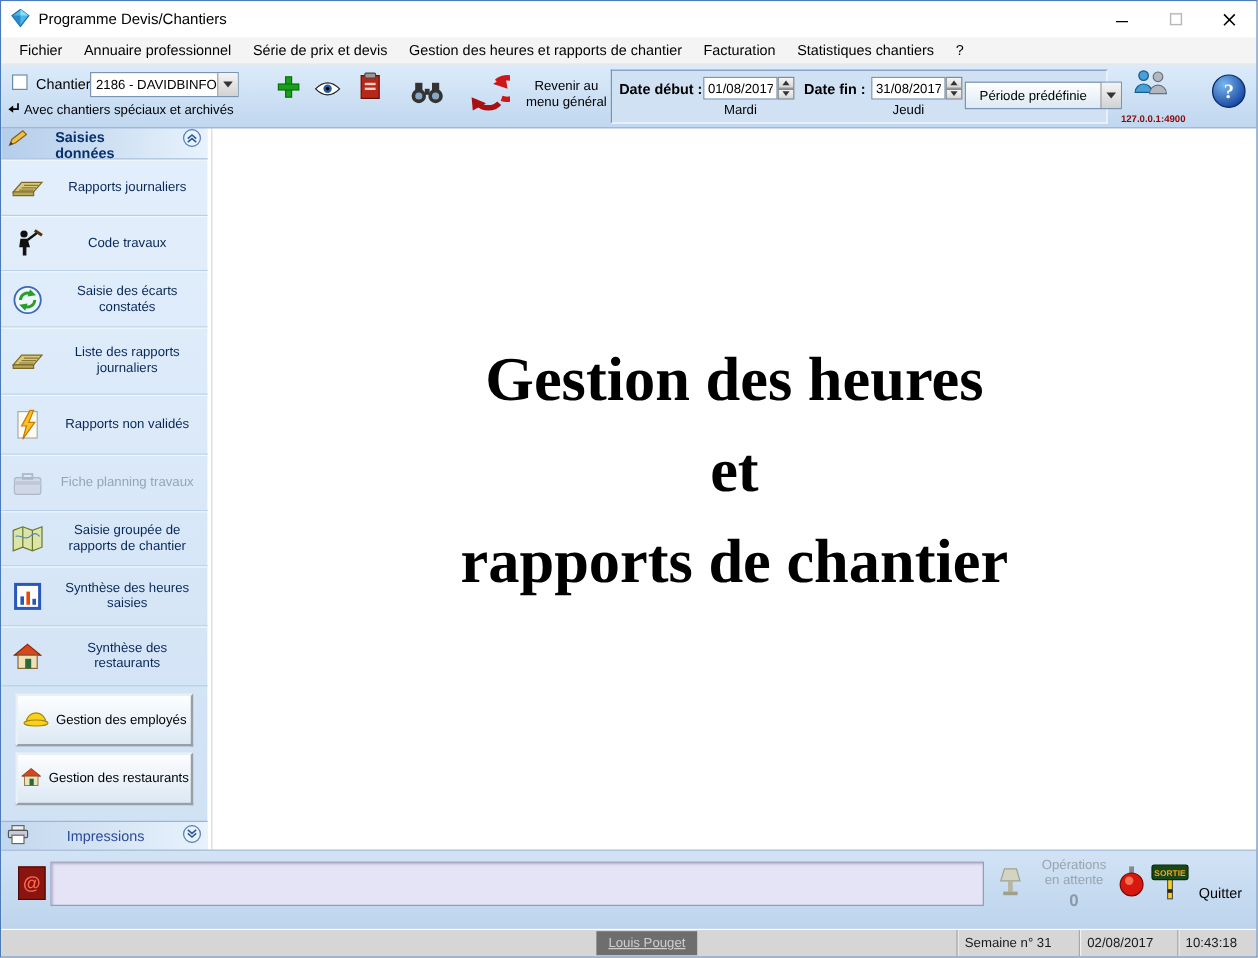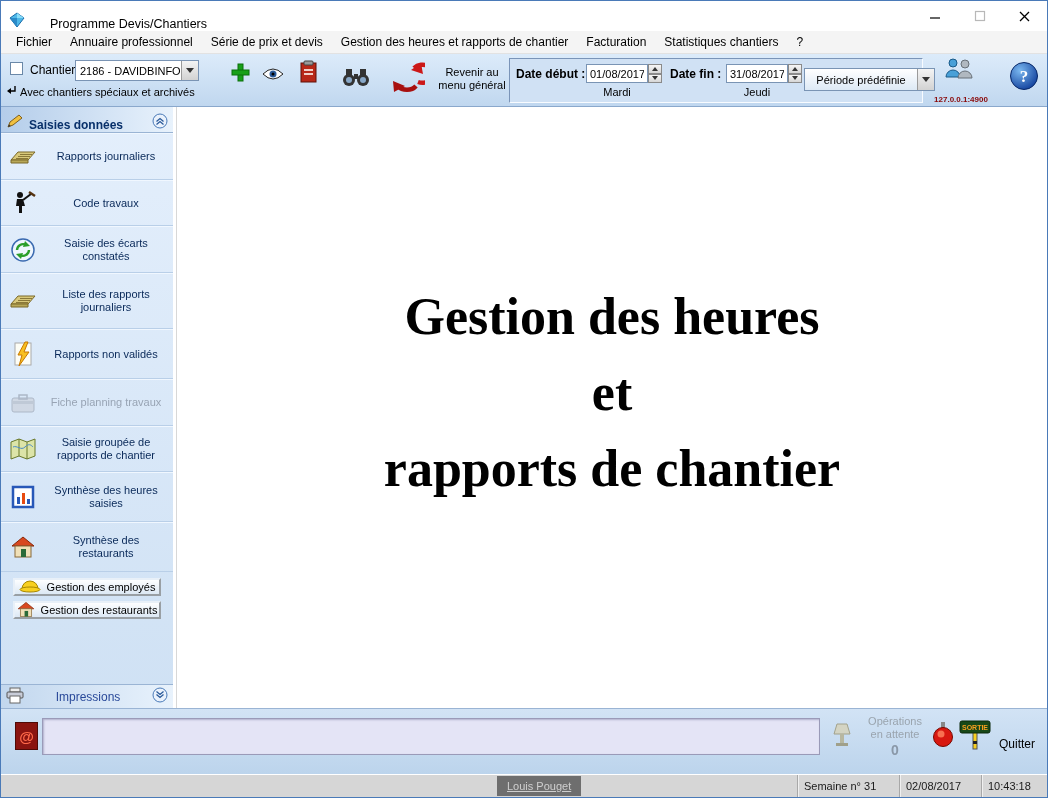--- a/index.html
+++ b/index.html
@@ -1,21 +1,21 @@
 <!DOCTYPE html>
 <html><head>
 <meta charset="utf-8">
 <style>
   * { box-sizing: border-box; margin: 0; padding: 0; }
   html,body { width:1048px; height:798px; }
   body { font-family:"Liberation Sans", sans-serif; font-size:12px; background:#888; }
   .window { width:1048px; height:798px; display:flex; flex-direction:column; background:#fff; border:1px solid #4a7ab8; overflow:hidden; }
 
   
-  .titlebar { height:30px; background:#fff; display:flex; align-items:flex-end; padding-left:8px; gap:25px; flex:none; }
+  .titlebar { height:30px; background:#fff; display:flex; align-items:center; padding-left:8px; gap:7px; flex:none; }
   .titlebar .title { font-size:12.5px; color:#000; }
   .win-controls { margin-left:auto; display:flex; height:100%; }
   .win-btn { width:45px; height:100%; display:flex; align-items:center; justify-content:center; }
 
   
   .menubar { height:23px; background:#f4f4f4; display:flex; align-items:center; padding-left:6px; flex:none; border-bottom:1px solid #e2e2e2; }
   .menu-item { padding:3px 9px; color:#000; cursor:default; white-space:nowrap; }
 
   
   .toolbar { height:53px; flex:none; position:relative; background:linear-gradient(#dcebfa,#c0d7ef); border-bottom:1px solid #8aa8cc; }
@@ -39,34 +39,34 @@
   .day-label { width:62px; text-align:center; font-size:11px; }
   .period-btn { left:294px; top:9px; width:131px; height:23px; background:linear-gradient(#ffffff,#dde9f5); border:1px solid #7a94b4; display:flex; align-items:center; cursor:pointer; }
   .period-btn span:first-child { flex:1; text-align:center; font-size:11px; }
   .server-text { width:80px; text-align:center; font-size:8px; font-weight:bold; color:#8a0808; }
 
   
   .app-body { flex:1; display:flex; min-height:0; }
 
   
   .sidebar { width:175px; flex:none; display:flex; flex-direction:column; background:linear-gradient(#e4effc,#cfe1f4); border-right:3px solid #fff; }
-  .sb-header { height:26px; flex:none; background:linear-gradient(90deg,#b4cdea,#e8f2fc); display:flex; align-items:flex-end; padding:0 5px; gap:5px; border-bottom:1px solid #9ab4d4; }
+  .sb-header { height:26px; flex:none; background:linear-gradient(90deg,#b4cdea,#e8f2fc); display:flex; align-items:flex-start; padding:0 5px; gap:22px; border-bottom:1px solid #9ab4d4; }
   .sb-header .sb-title { flex:1; font-weight:bold; color:#08306a; font-size:12px; }
   .sb-items { flex:none; display:flex; flex-direction:column; }
   .sb-item { display:flex; align-items:center; border-bottom:1px solid #b9cfe8; border-top:1px solid #f0f7ff; cursor:pointer; }
   .sb-item .sb-icon { width:44px; flex:none; display:flex; align-items:center; justify-content:center; }
   .sb-item .sb-label { flex:1; text-align:center; font-size:11px; line-height:13px; color:#082858; padding-right:6px; }
   .sb-item:nth-child(1){height:47px} .sb-item:nth-child(2){height:46px} .sb-item:nth-child(3){height:47px}
   .sb-item:nth-child(4){height:56px} .sb-item:nth-child(5){height:50px} .sb-item:nth-child(6){height:47px}
   .sb-item:nth-child(7){height:46px} .sb-item:nth-child(8){height:50px} .sb-item:nth-child(9){height:50px}
   .sb-item:nth-child(10){height:50px}
   .sb-item.disabled .sb-label { color:#98a4b4; }
   .sb-item.disabled .sb-icon { opacity:.55; }
   .sb-buttons { padding:6px 12px 2px 12px; }
-  .sb-btn { height:18px; margin-bottom:5px; display:flex; align-items:center; justify-content:center; gap:6px; background:linear-gradient(#fdfeff,#dce8f4); border:2px outset #e8f0f8; font-size:11px; color:#000; cursor:pointer; }
+  .sb-btn { height:44px; margin-bottom:5px; display:flex; align-items:center; justify-content:center; gap:6px; background:linear-gradient(#fdfeff,#dce8f4); border:2px outset #e8f0f8; font-size:11px; color:#000; cursor:pointer; }
   .sb-footer { margin-top:auto; height:24px; flex:none; background:linear-gradient(90deg,#c2d7ee,#e8f2fc); border-top:1px solid #9ab4d4; display:flex; align-items:center; padding:0 5px; gap:4px; }
   .sb-footer .sb-foot-label { flex:1; text-align:center; color:#2a4a9a; font-size:12px; }
 
   
   .main { flex:1; background:#fff; border-left:1px solid #d8d8d8; display:flex; flex-direction:column; align-items:center; justify-content:center; padding-bottom:30px; }
   .main-title { font-family:"Liberation Serif", serif; font-weight:bold; color:#000; font-size:52px; line-height:76px; text-align:center; }
 
   
   .bottombar { height:66px; flex:none; position:relative; background:linear-gradient(#d2e3f5,#bcd4ec); border-top:1px solid #9ab4d4; }
   .bottombar .abs { position:absolute; }

